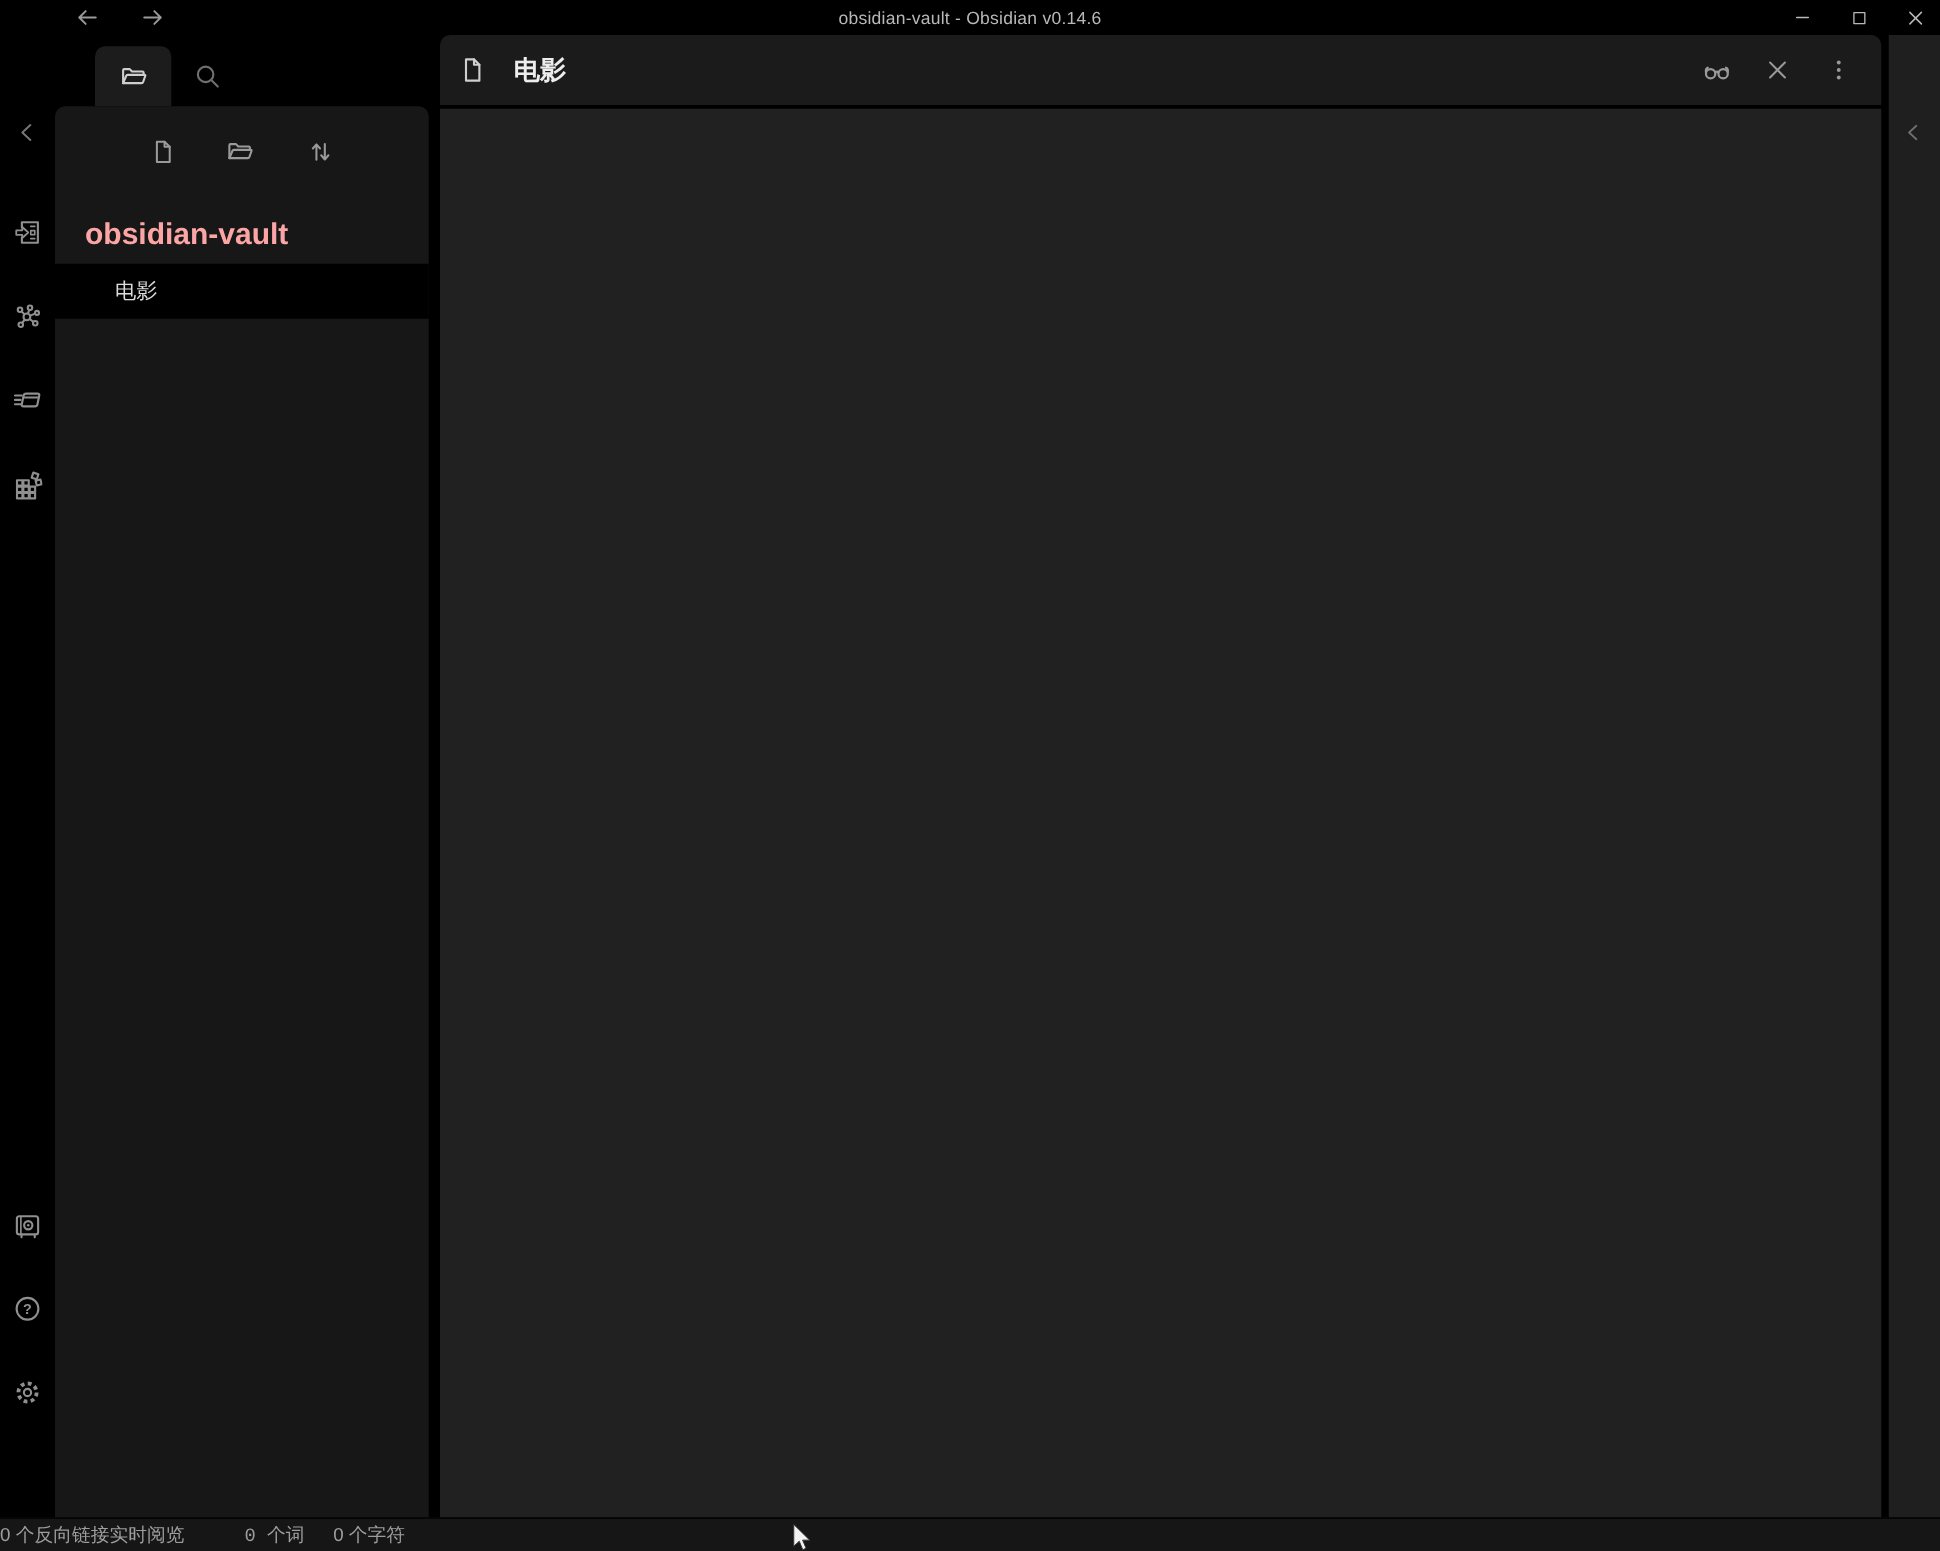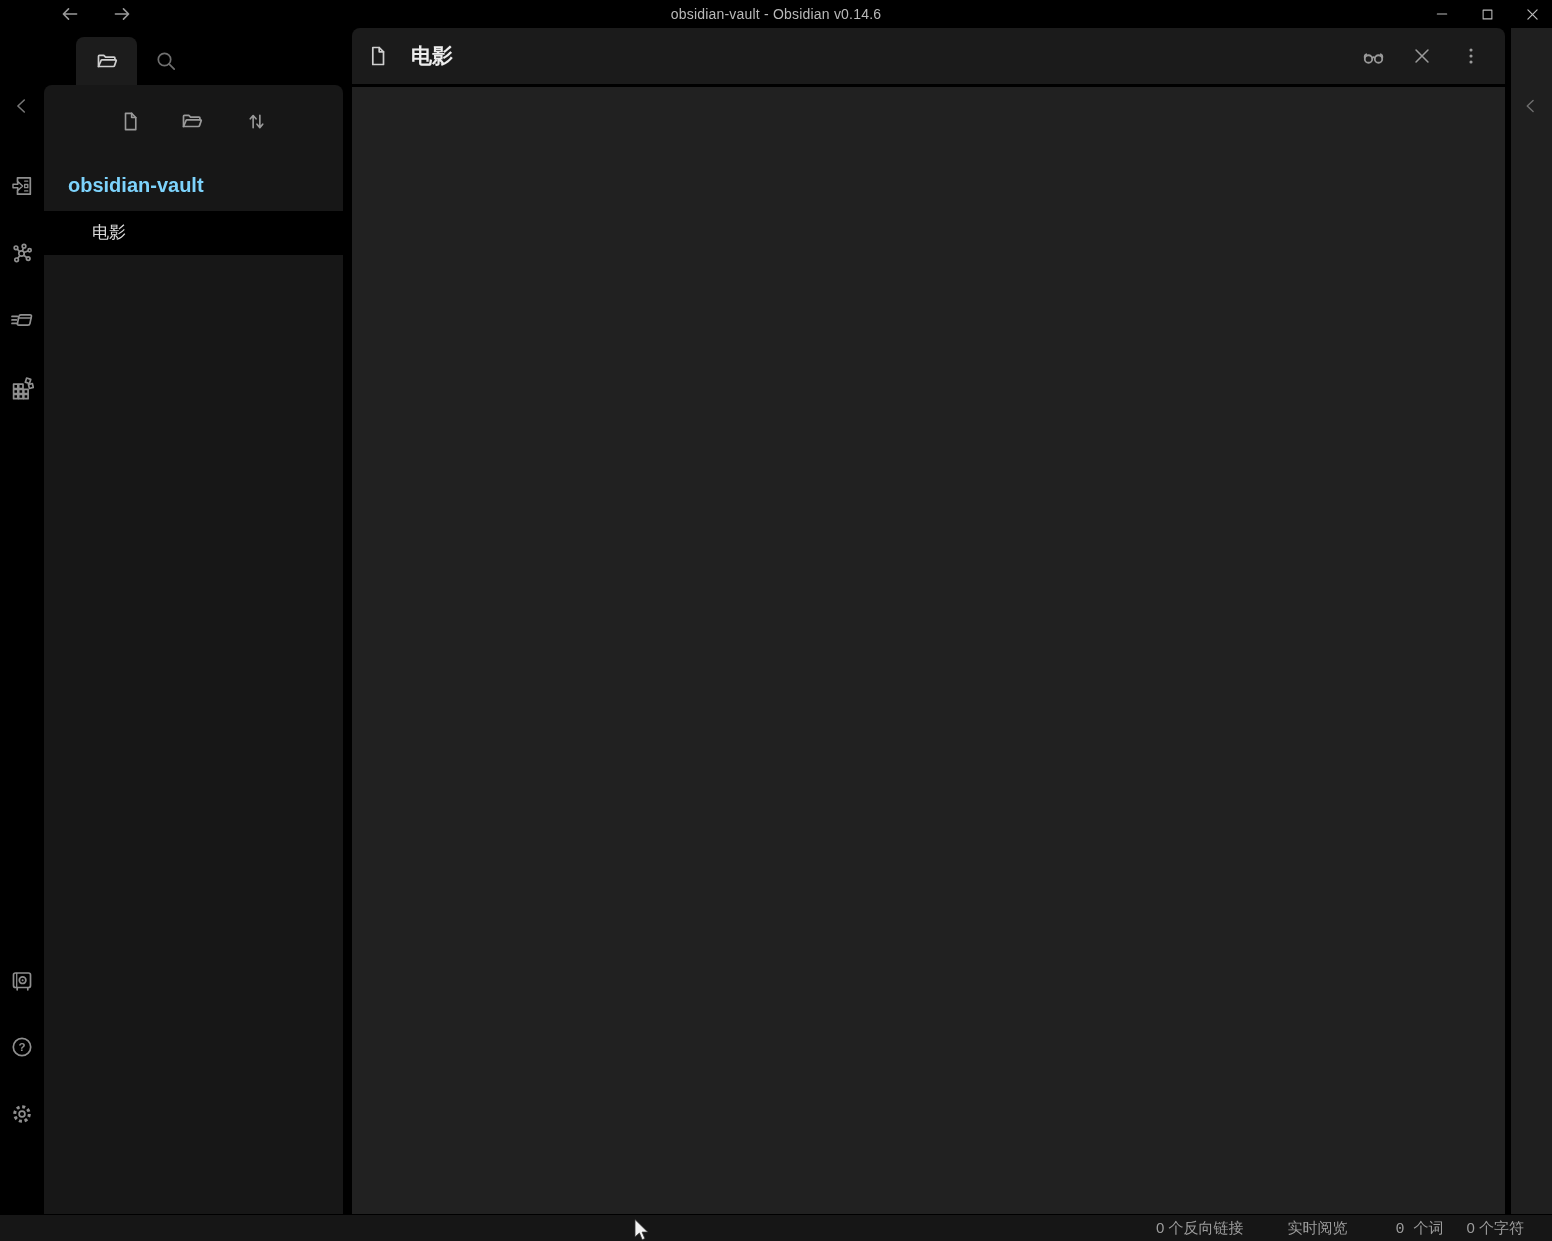--- a/index.html
+++ b/index.html
@@ -40,45 +40,45 @@
   
   .sidebar{position:absolute;left:44px;top:0;width:299px;height:100%;}
   .tabstrip{position:absolute;left:0;top:0;right:0;height:57px;background:#000;}
   .tab{position:absolute;top:9px;height:48px;display:flex;align-items:center;justify-content:center;}
   .tab-files{left:32px;width:61px;background:var(--tab-active-bg);border-radius:8px 8px 0 0;color:#cfcfcf;}
   .tab-search{left:96px;width:52px;color:#6f6f6f;}
   .panel{position:absolute;left:0;top:57px;right:0;bottom:0;background:var(--sidebar-bg);border-radius:8px 8px 0 0;}
   .explorer-btn{position:absolute;top:24px;width:24px;height:24px;color:#9a9a9a;
     display:flex;align-items:center;justify-content:center;}
   .xb-1{left:74px;} .xb-2{left:136px;} .xb-3{left:200px;}
-  .vault-title{position:absolute;left:24px;top:89px;font-size:20px;font-weight:600;color:#7dd3fc;}
+  .vault-title{position:absolute;left:24px;top:89px;font-size:24px;font-weight:600;color:#fca5a5;}
   .file-item{position:absolute;left:0;right:0;top:126px;height:44px;background:var(--selected-bg);
     color:#dcdcdc;font-size:17px;line-height:44px;padding-left:48px;}
 
   
   .editor{position:absolute;left:352px;top:0;width:1153px;height:100%;}
   .ed-header{position:absolute;left:0;top:0;right:0;height:56px;background:var(--editor-header-bg);
     border-radius:8px 8px 0 0;display:flex;align-items:center;}
   .ed-file-icon{margin-left:14px;width:24px;height:24px;color:#cfcfcf;}
   .ed-title{margin-left:21px;font-size:21px;font-weight:700;color:#ededed;}
   .ed-actions{margin-left:auto;display:flex;gap:25px;padding-right:22px;}
   .ed-action{width:24px;height:24px;color:#9a9a9a;display:flex;align-items:center;justify-content:center;}
   .ed-body{position:absolute;left:0;top:59px;right:0;bottom:0;background:var(--editor-bg);}
 
   
   .right-strip{position:absolute;left:1511px;top:0;right:0;height:100%;background:var(--right-strip-bg);}
   .rs-collapse{position:absolute;left:8px;top:66px;width:24px;height:24px;color:#6f6f6f;
     display:flex;align-items:center;justify-content:center;}
 
   
   .statusbar{position:absolute;left:0;bottom:0;width:100%;height:27px;background:var(--status-bg);
-    border-top:1px solid #000;display:flex;align-items:center;justify-content:flex-end;
+    border-top:1px solid #000;display:flex;align-items:center;justify-content:flex-start;
     padding-right:28px;color:var(--text-muted);font-size:15px;}
   .sb-item{white-space:nowrap;}
-  .sb-live{margin-left:44px;} .sb-words{margin-left:48px;font-family:Liberation Mono, monospace;} .sb-chars{margin-left:23px;}
+  .sb-live{} .sb-words{margin-left:48px;font-family:Liberation Mono, monospace;} .sb-chars{margin-left:23px;}
 
   
   .cursor{position:absolute;left:634px;top:1219px;z-index:99;pointer-events:none;}
 </style>
 </head>
 <body>
 
 <div class="titlebar">
   <div class="nav-btn nav-back">
     <span>

